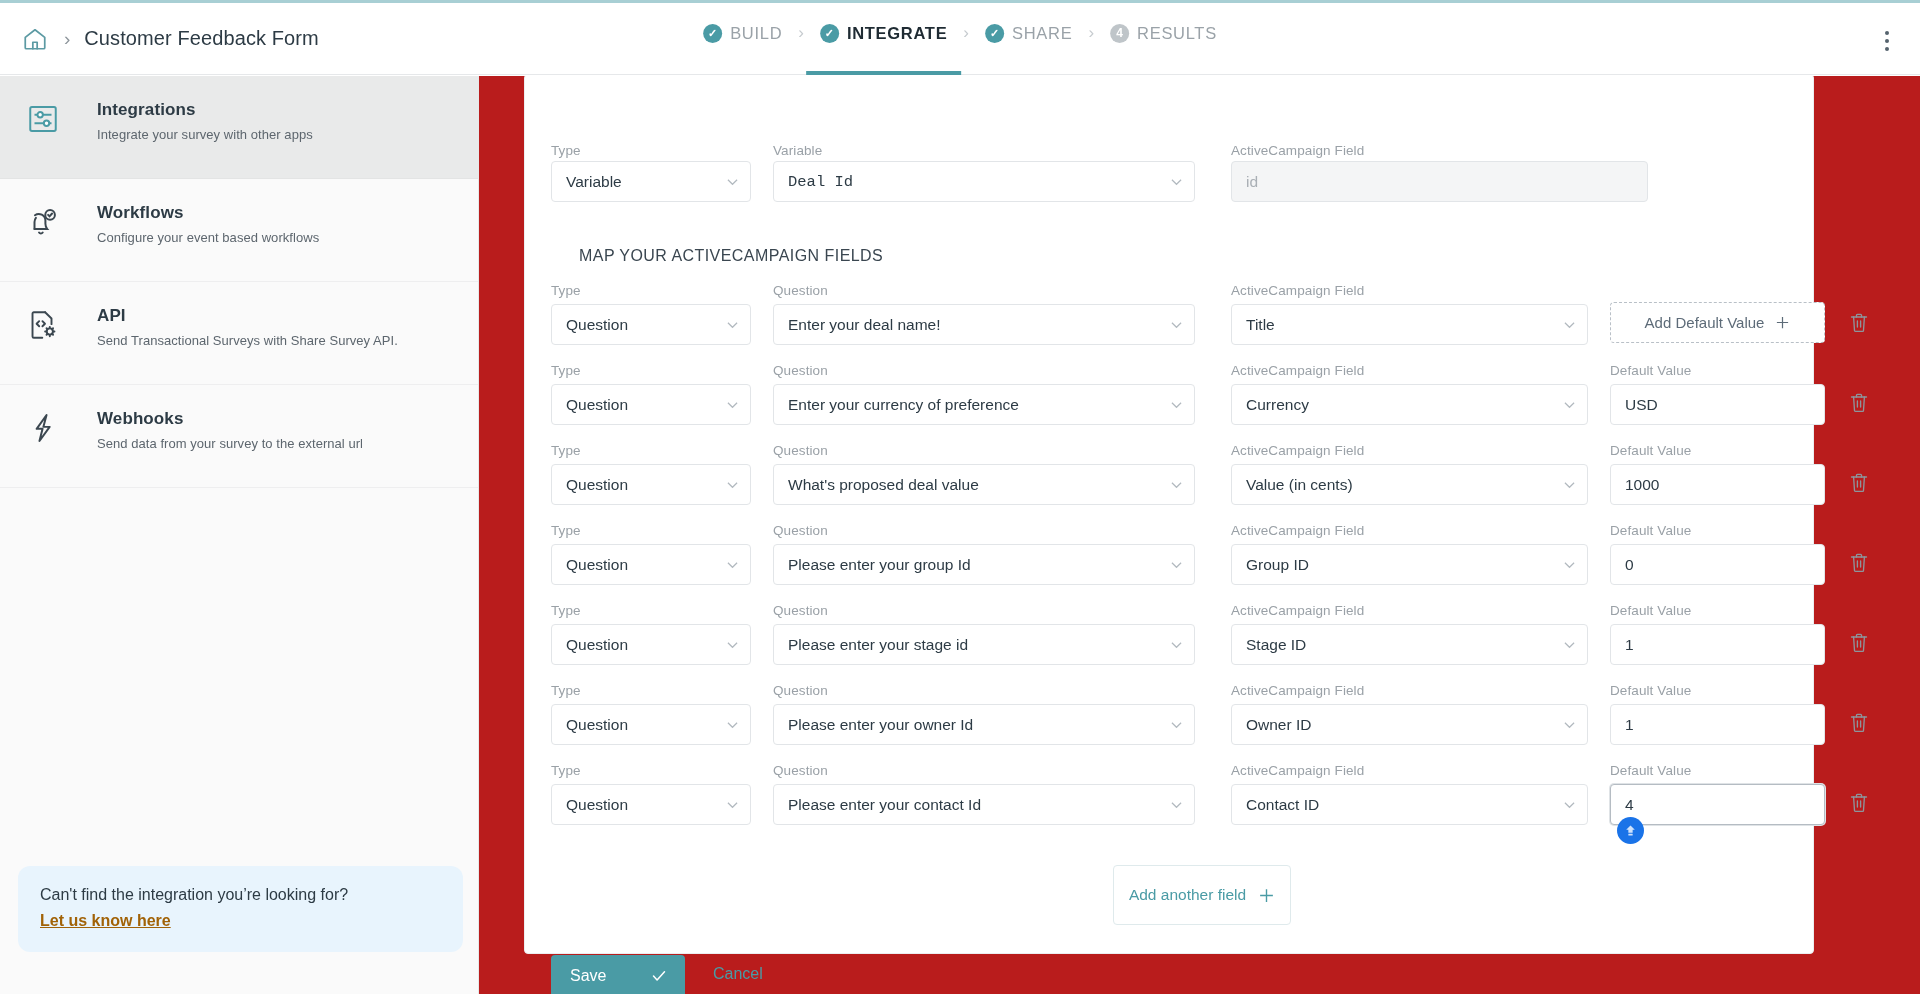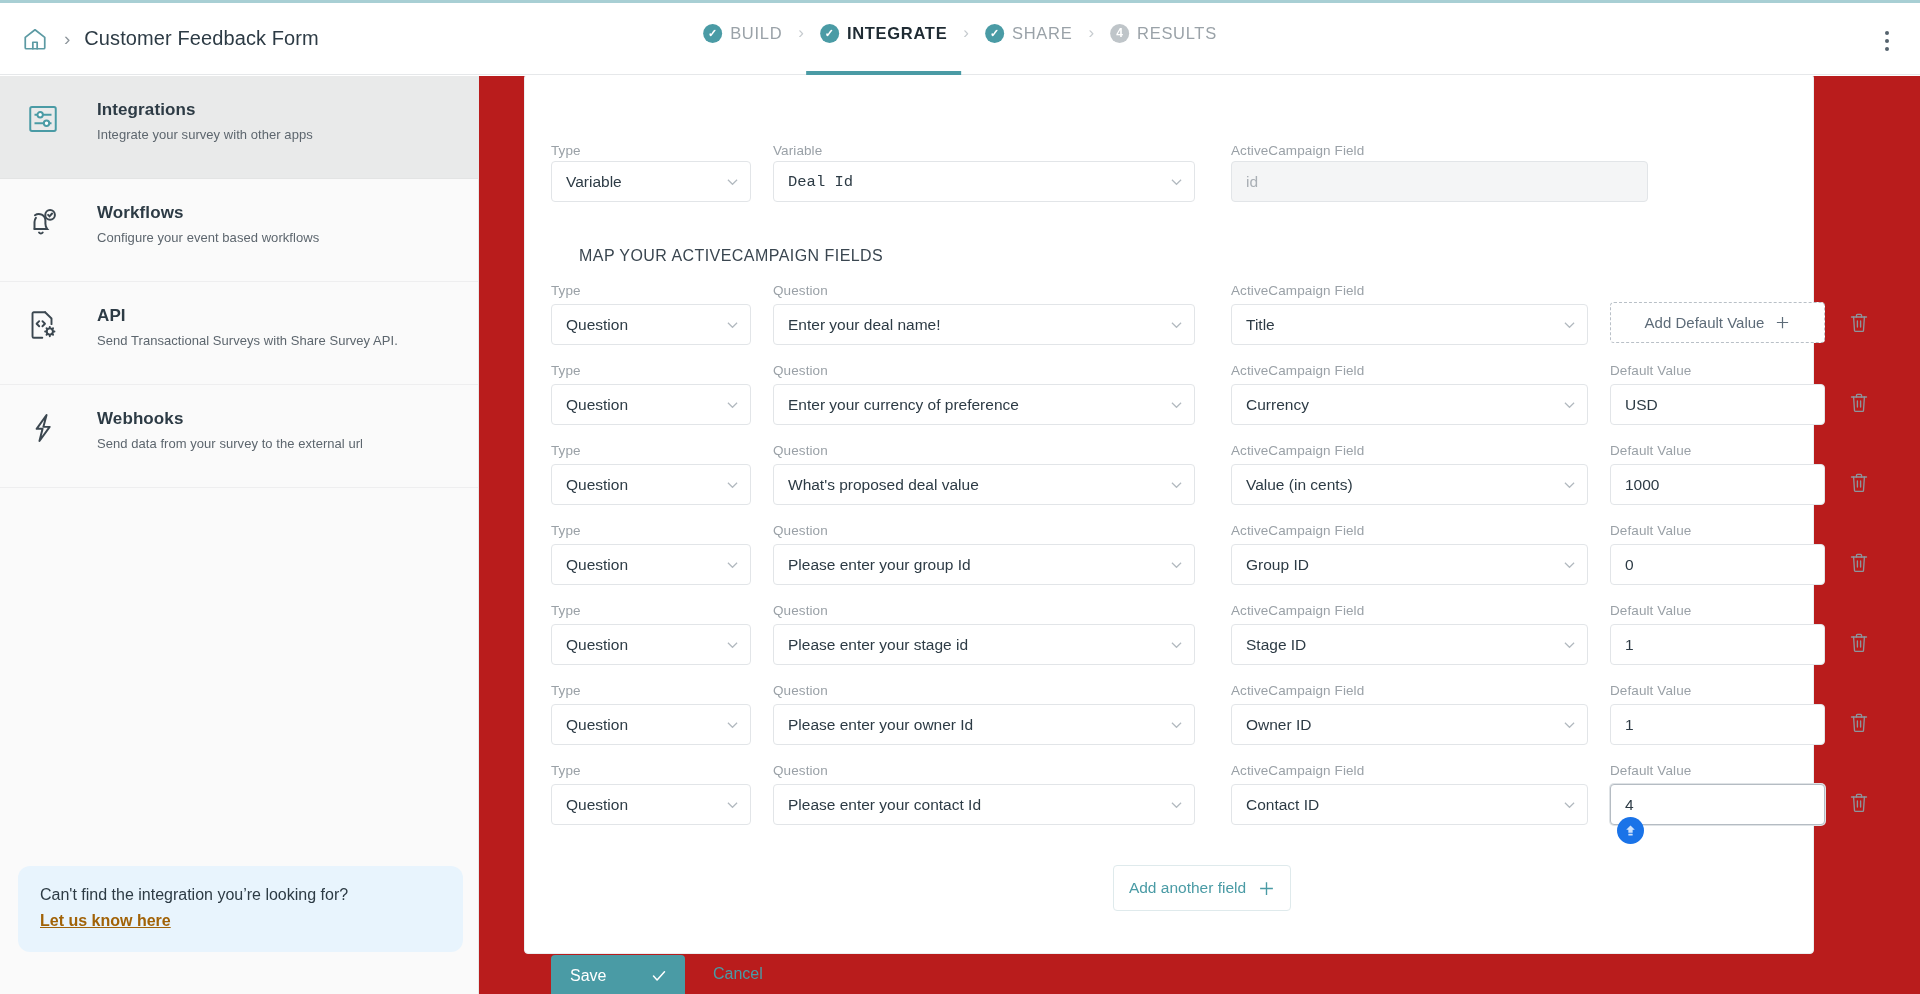--- a/index.html
+++ b/index.html
@@ -120,21 +120,21 @@
   }
 
   .focus-ring { border:1px solid #b5bcc3 !important; box-shadow:0 0 0 1px #dfe3e6;}
   .caps-badge {
     position:absolute; left:6px; bottom:-20px;
     width:27px;height:27px;border-radius:50%;background:#1a73e8;
     display:flex;align-items:center;justify-content:center;
   }
 
   .add-field-btn {
-    position:absolute; top:790px; left:588px; width:178px; height:46px;
+    position:absolute; top:790px; left:588px; width:178px; height:60px;
     border:1px solid #dfeaec; border-radius:4px; background:#fff;
     display:flex; align-items:center; justify-content:center; gap:12px;
     color:#4a9ba5; font-size:15.5px; cursor:pointer;
   }
 
   .save-btn {
     position:absolute; top:880px; left:26px; width:134px; height:42px;
     background:#4a9ba5; border-radius:4px; color:#fff;
     display:flex; align-items:center; justify-content:space-between;
     padding:0 19px; font-size:16px; cursor:pointer;

